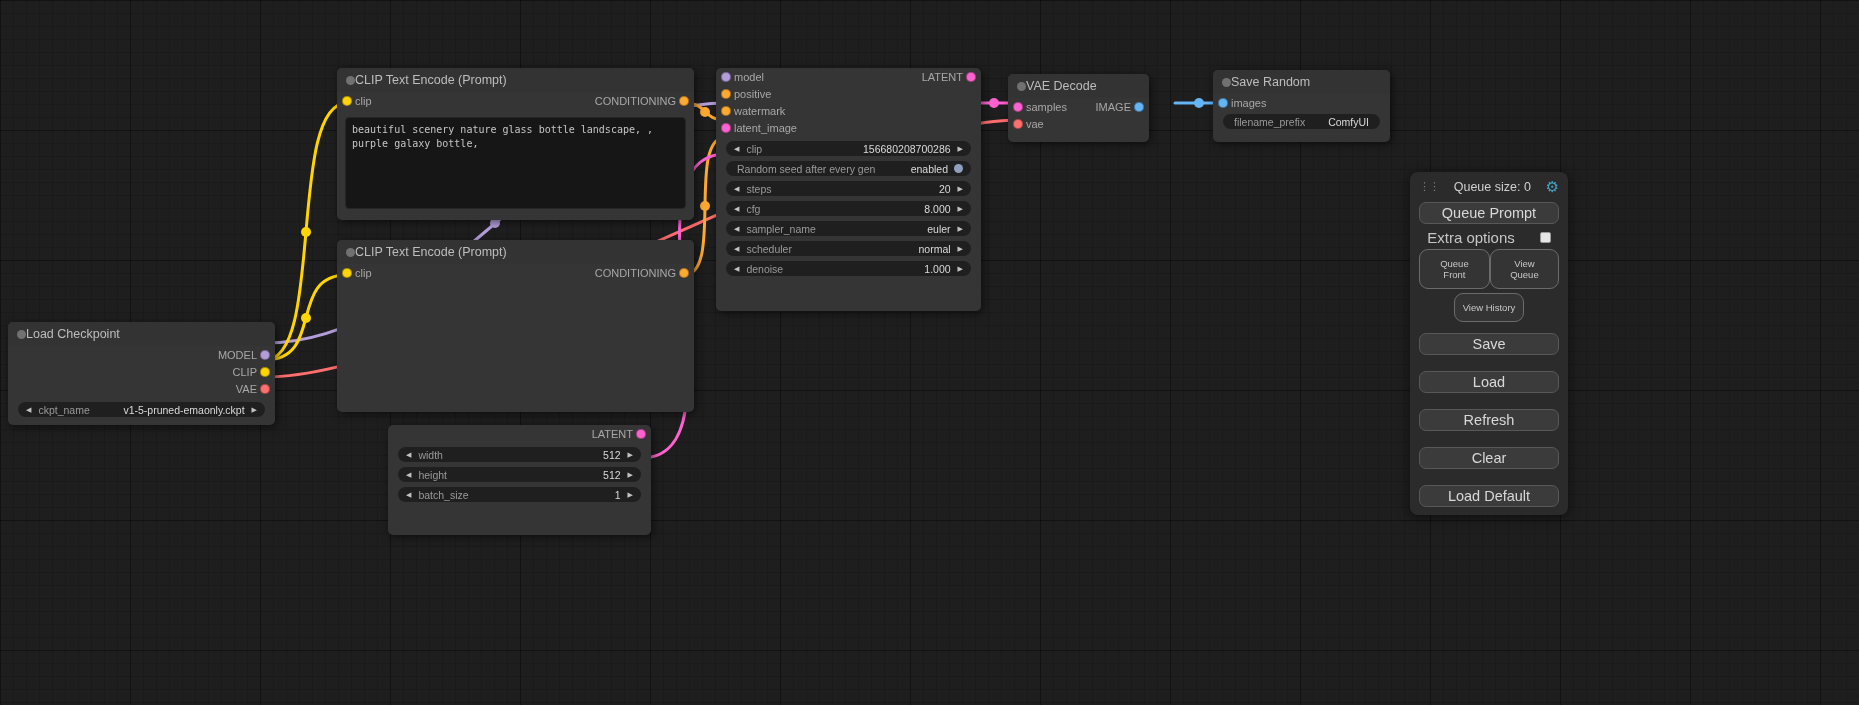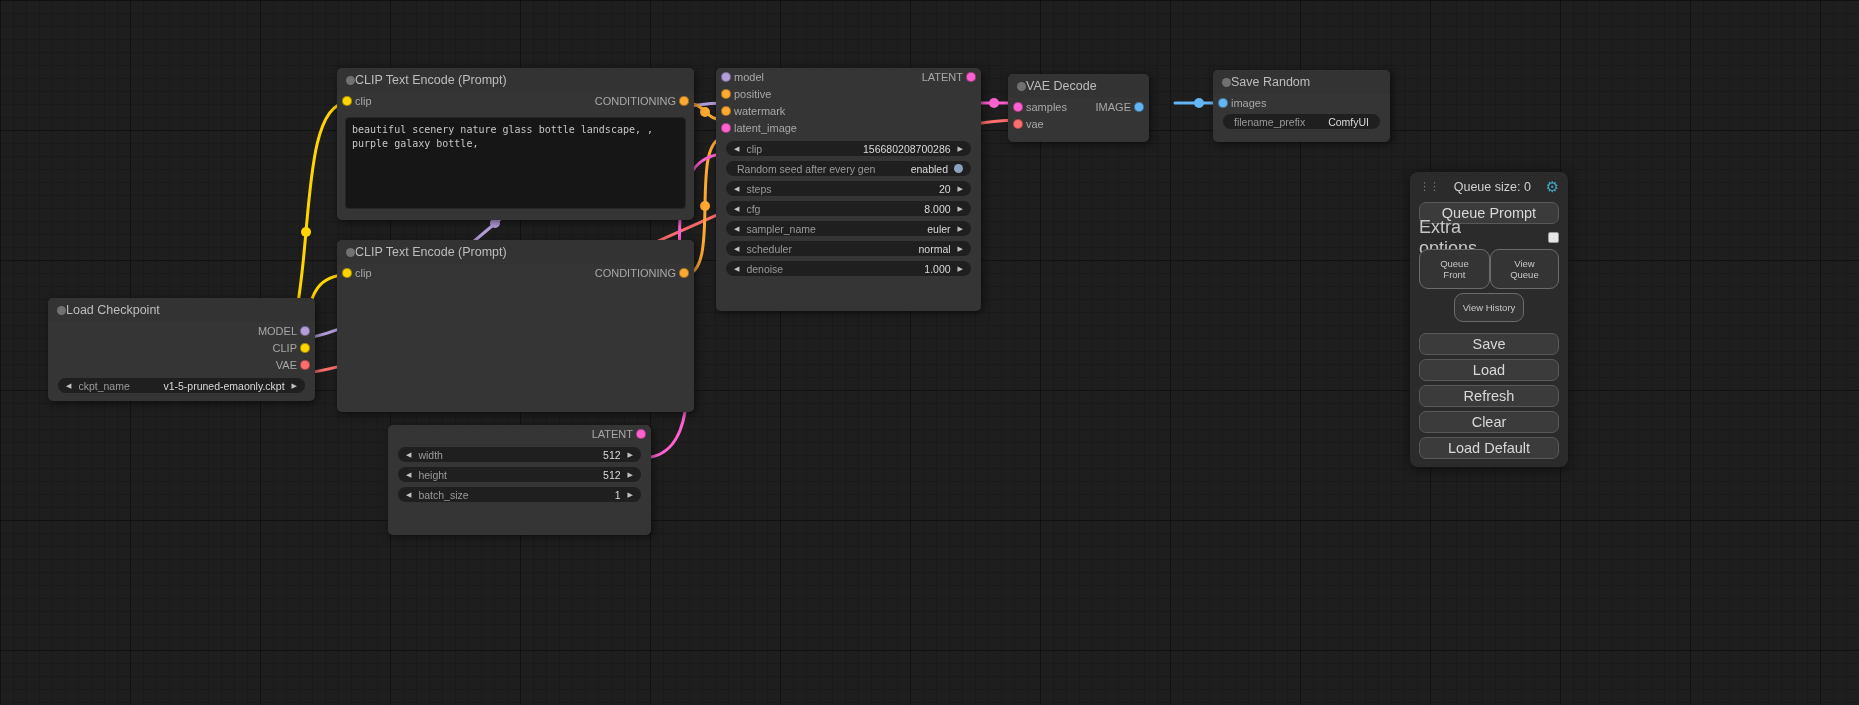--- a/index.html
+++ b/index.html
@@ -48,25 +48,25 @@
 
   #queue-panel{position:absolute;left:1410px;top:172px;width:158px;z-index:3;
         background:#2b2b2b;border-radius:8px;box-shadow:0 2px 12px rgba(0,0,0,.55);
         padding:6px 9px 8px;box-sizing:border-box;}
   .qp-header{display:flex;align-items:center;height:17px;}
   .drag-handle{color:#7d7d7d;font-size:11px;letter-spacing:-1px;cursor:move;}
   .qp-title{flex:1;text-align:center;font-size:12.5px;color:#cfcfcf;}
   .gear-icon{font-size:15px;line-height:15px;cursor:pointer;}
   button{font-family:inherit;cursor:pointer;}
   .qbtn{display:block;width:100%;background:#3b3b3b;border:1px solid #585858;
-        border-radius:7px;color:#d8d8d8;font-size:14.5px;padding:2px 0;margin-top:4px;}
+        border-radius:7px;color:#d8d8d8;font-size:14.5px;padding:2px 0;margin-top:16px;}
   .qbtn.primary{margin-top:7px;}
   .qbtn.gap{margin-top:11px;}
   .extra-row{display:flex;align-items:center;justify-content:center;gap:25px;
-        margin-top:6px;font-size:18px;color:#c6c6c6;height:15px;}
+        margin-top:6px;font-size:15px;color:#c6c6c6;height:15px;}
   .checkbox{width:11px;height:11px;background:#e6e6e6;border:1px solid #9a9a9a;
         border-radius:2px;box-sizing:border-box;}
   .pill-row{display:flex;justify-content:space-between;margin-top:4px;}
   .pill-row.center{justify-content:center;}
   .pill{background:#343434;border:1px solid #6b6b6b;border-radius:9px;color:#c8c8c8;
         font-size:9.5px;padding:8px 8px;}
 </style>
 </head>
 <body>
 
@@ -85,21 +85,21 @@
   <circle cx="306" cy="232" r="5" fill="#FFD500"></circle>
   <circle cx="306" cy="318" r="5" fill="#FFD500"></circle>
   <circle cx="641" cy="249" r="5" fill="#FF6E6E"></circle>
   <circle cx="705" cy="112" r="5" fill="#FFA931"></circle>
   <circle cx="705" cy="206" r="5" fill="#FFA931"></circle>
   <circle cx="683" cy="306" r="5" fill="#FF61D0"></circle>
   <circle cx="994" cy="103" r="5" fill="#FF61D0"></circle>
   <circle cx="1199" cy="103" r="5" fill="#64B5F6"></circle>
 </svg>
 
-<div class="node" style="left:8px;top:298px;width:267px;height:103px;margin-left:40px;">
+<div class="node" style="left:8px;top:322px;width:267px;height:103px;">
   <div class="node-title">
     <span class="collapse-dot"></span>
     <span>Load Checkpoint</span>
   </div>
   <div class="slot-row">
     <span class="out-label">MODEL</span>
     <span class="dot out" style="background: rgb(179, 157, 219);"></span>
   </div>
   <div class="slot-row">
     <span class="out-label">CLIP</span>

